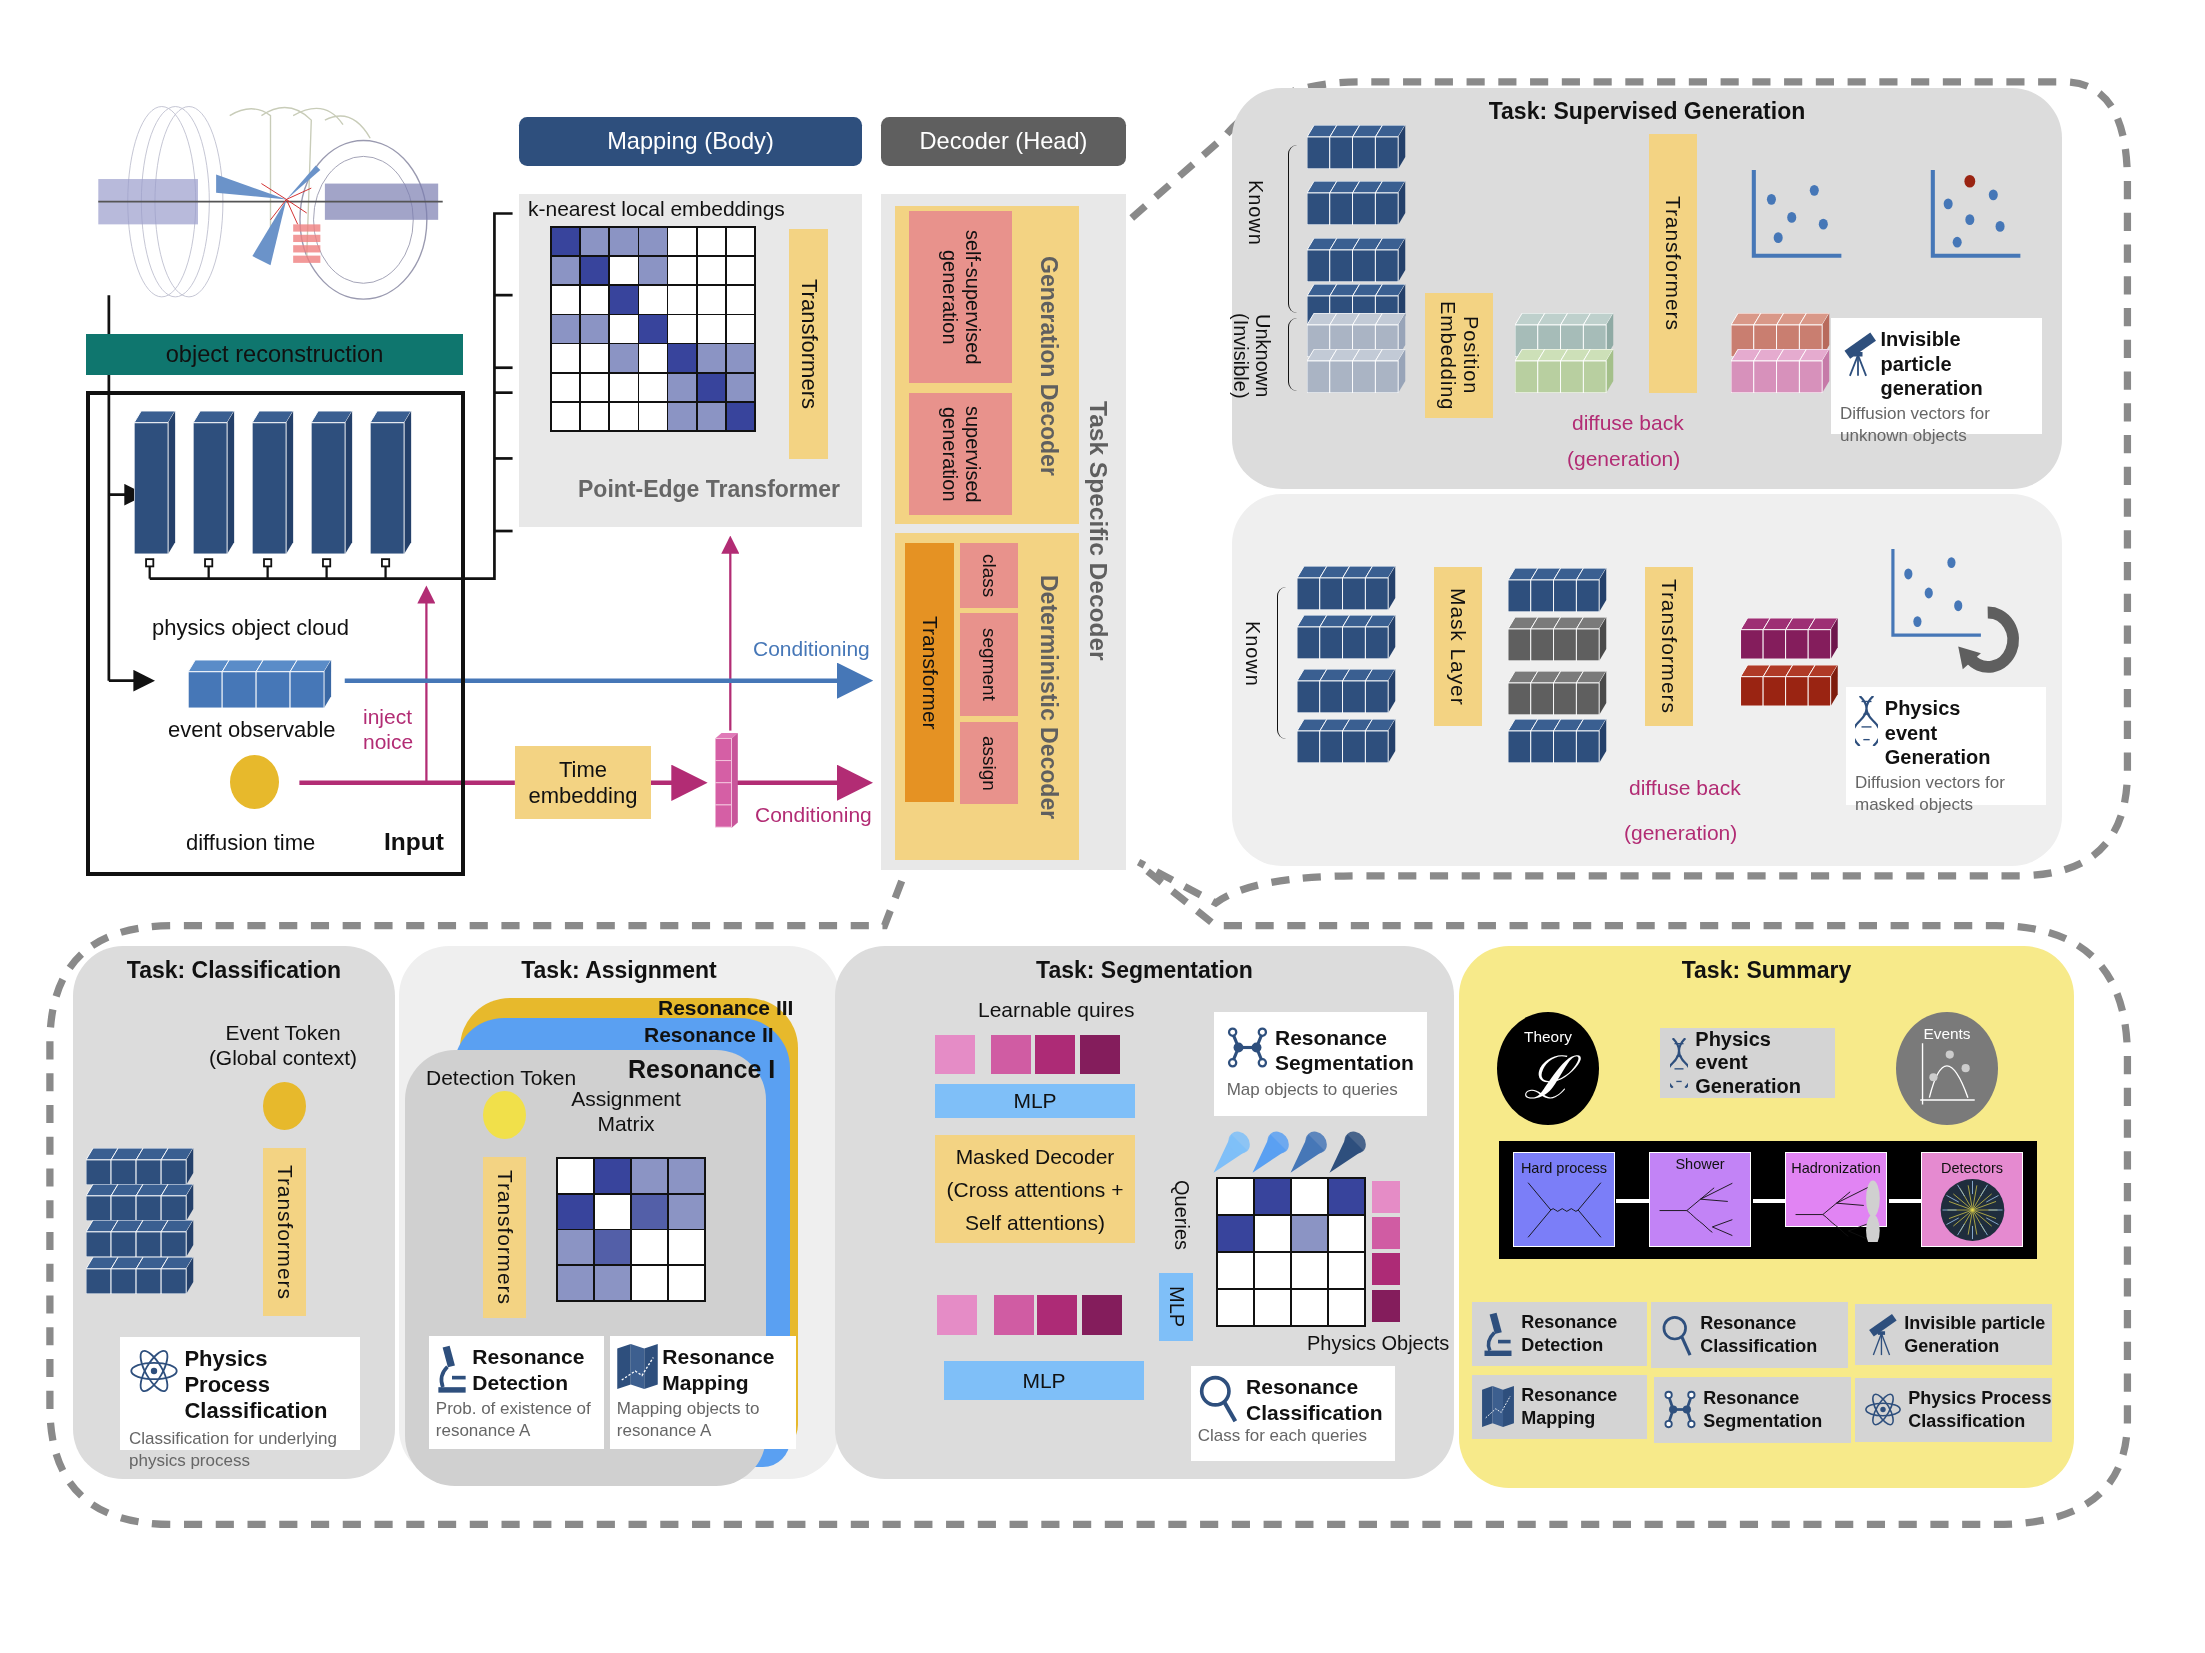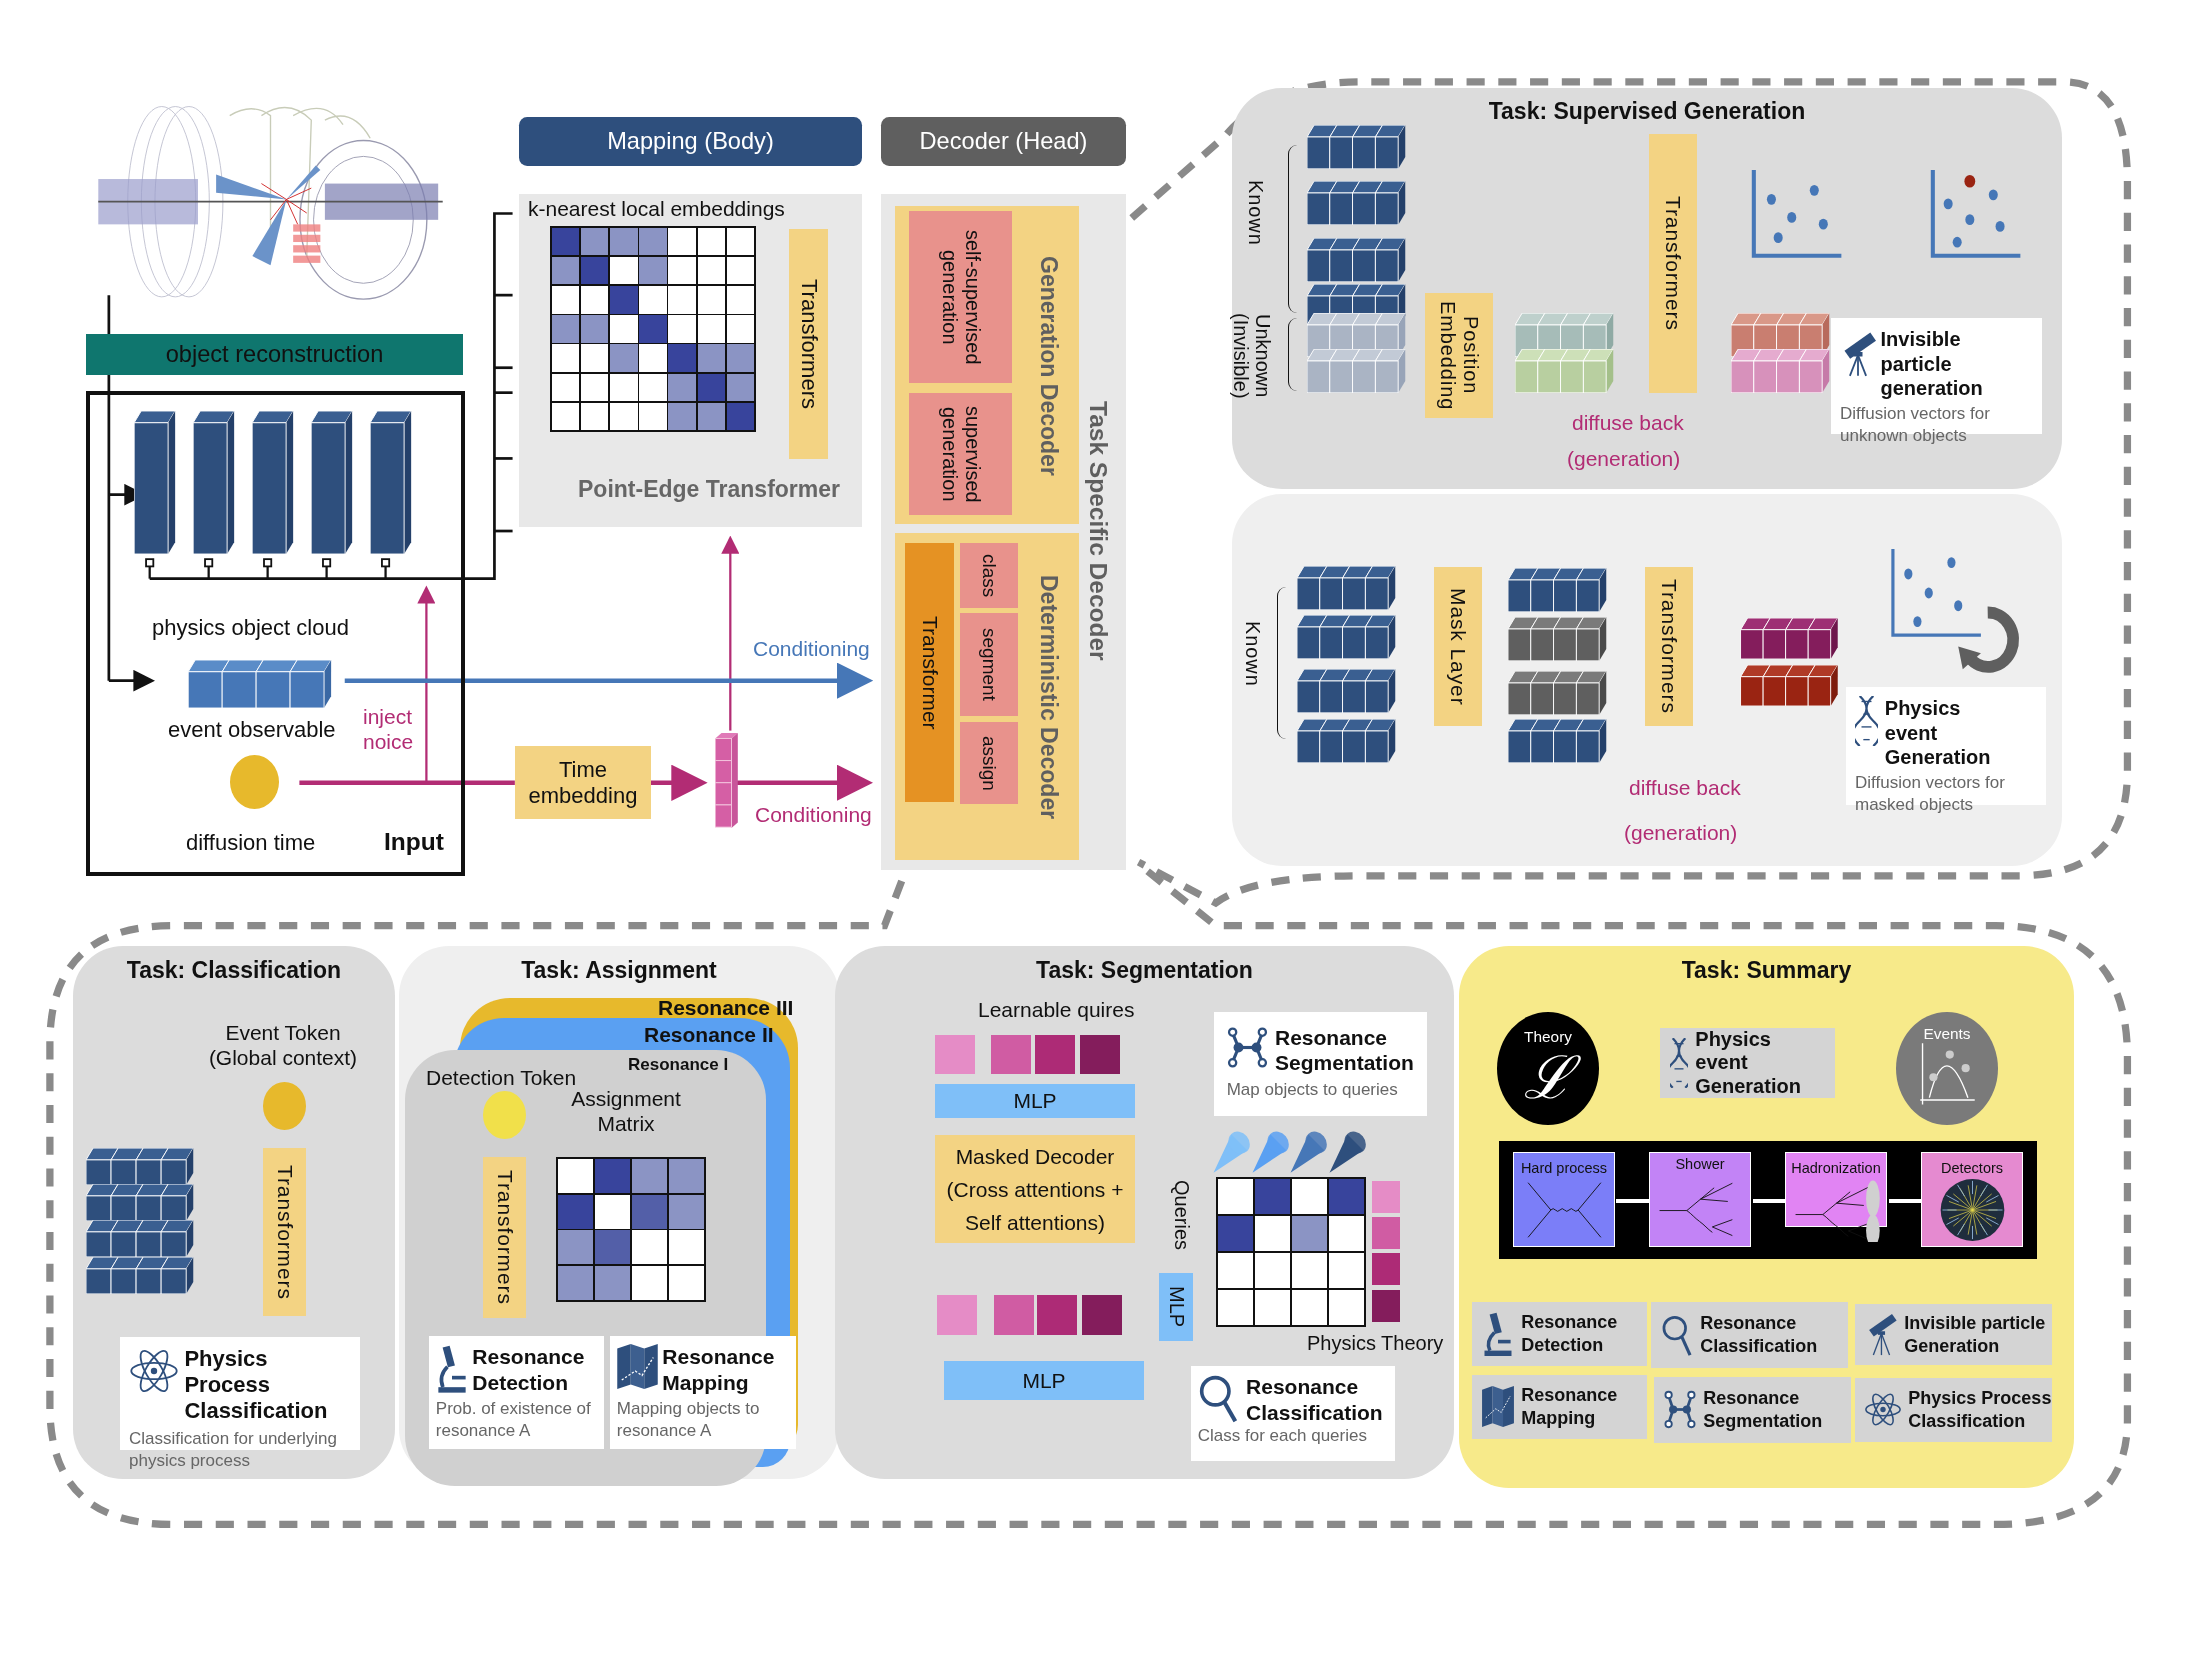--- a/index.html
+++ b/index.html
@@ -775,21 +775,21 @@
     <div class="s" style="margin-top:3.6px">Classification for underlying physics process</div>
   </div>
 
   <div class="panel" style="left:399px;top:946px;width:440px;height:533px;background:#efefef"></div>
   <div class="ttl" style="left:399px;top:957px;width:440px">Task: Assignment</div>
   <div class="abs" style="left:460px;top:998px;width:338px;height:454px;background:#e7b92c;border-radius:50px 50px 27px 0"></div>
   <div class="abs" style="left:454px;top:1018px;width:336px;height:449px;background:#5aa0f2;border-radius:50px 50px 27px 0"></div>
   <div class="abs" style="left:405px;top:1050px;width:361px;height:436px;background:#d0d0d0;border-radius:50px"></div>
   <div class="abs b" style="left:658px;top:996px;font-size:21px">Resonance III</div>
   <div class="abs b" style="left:644px;top:1023px;font-size:21px">Resonance II</div>
-  <div class="abs b" style="left:628px;top:1055px;font-size:17px">Resonance I</div>
+  <div class="abs b" style="left:628px;top:1055px;font-size:25px">Resonance I</div>
   <div class="abs" style="left:426px;top:1066px;font-size:21px">Detection Token</div>
   <div class="abs" style="left:558px;top:1087px;width:136px;text-align:center;font-size:21px;line-height:24.5px">
     <div>Assignment</div>
     <div>Matrix</div>
   </div>
   <div class="abs" style="left:483px;top:1091px;width:43px;height:48px;border-radius:50%;background:#f1e04a"></div>
   <div class="abs c vt" style="left:483px;top:1157px;width:43px;height:161px;background:#f3d383;font-size:21px;letter-spacing:0.9px">
     <span>Transformers</span>
   </div>
   <div class="mat" id="assignmat" style="left:556px;top:1157px;width:150px;height:145px;grid-template-columns:repeat(4,1fr);grid-template-rows:repeat(4,1fr)">
@@ -906,21 +906,21 @@
       <div style="background: rgb(255, 255, 255);"></div>
       <div style="background: rgb(255, 255, 255);"></div>
       <div style="background: rgb(255, 255, 255);"></div>
     </div>
   <div id="qside">
       <div class="abs" style="left: 1372px; top: 1181px; width: 28px; height: 32px; background: rgb(229, 140, 198);"></div>
       <div class="abs" style="left: 1372px; top: 1217px; width: 28px; height: 32px; background: rgb(208, 92, 163);"></div>
       <div class="abs" style="left: 1372px; top: 1253px; width: 28px; height: 32px; background: rgb(173, 43, 118);"></div>
       <div class="abs" style="left: 1372px; top: 1290px; width: 28px; height: 32px; background: rgb(132, 29, 92);"></div>
     </div>
-  <div class="abs" style="left:1307px;top:1332px;font-size:20px">Physics Theory</div>
+  <div class="abs" style="left:1307px;top:1332px;font-size:20px">Physics Objects</div>
   <div class="card" style="left:1214px;top:1012px;width:213px;height:104px;padding:12.7px 6.8px 0 12.7px">
     <div style="display:flex;align-items:flex-start">
       <span style="width:41px;height:45px;flex:none">
         <svg width="41" height="45" viewBox="0 0 90 100">
             <g stroke="#2e4f7d" stroke-width="7" fill="none">
               <line x1="25" y1="50" x2="65" y2="50"></line>
               <line x1="25" y1="50" x2="12" y2="18"></line>
               <line x1="25" y1="50" x2="12" y2="82"></line>
               <line x1="65" y1="50" x2="78" y2="18"></line>
               <line x1="65" y1="50" x2="78" y2="82"></line>

